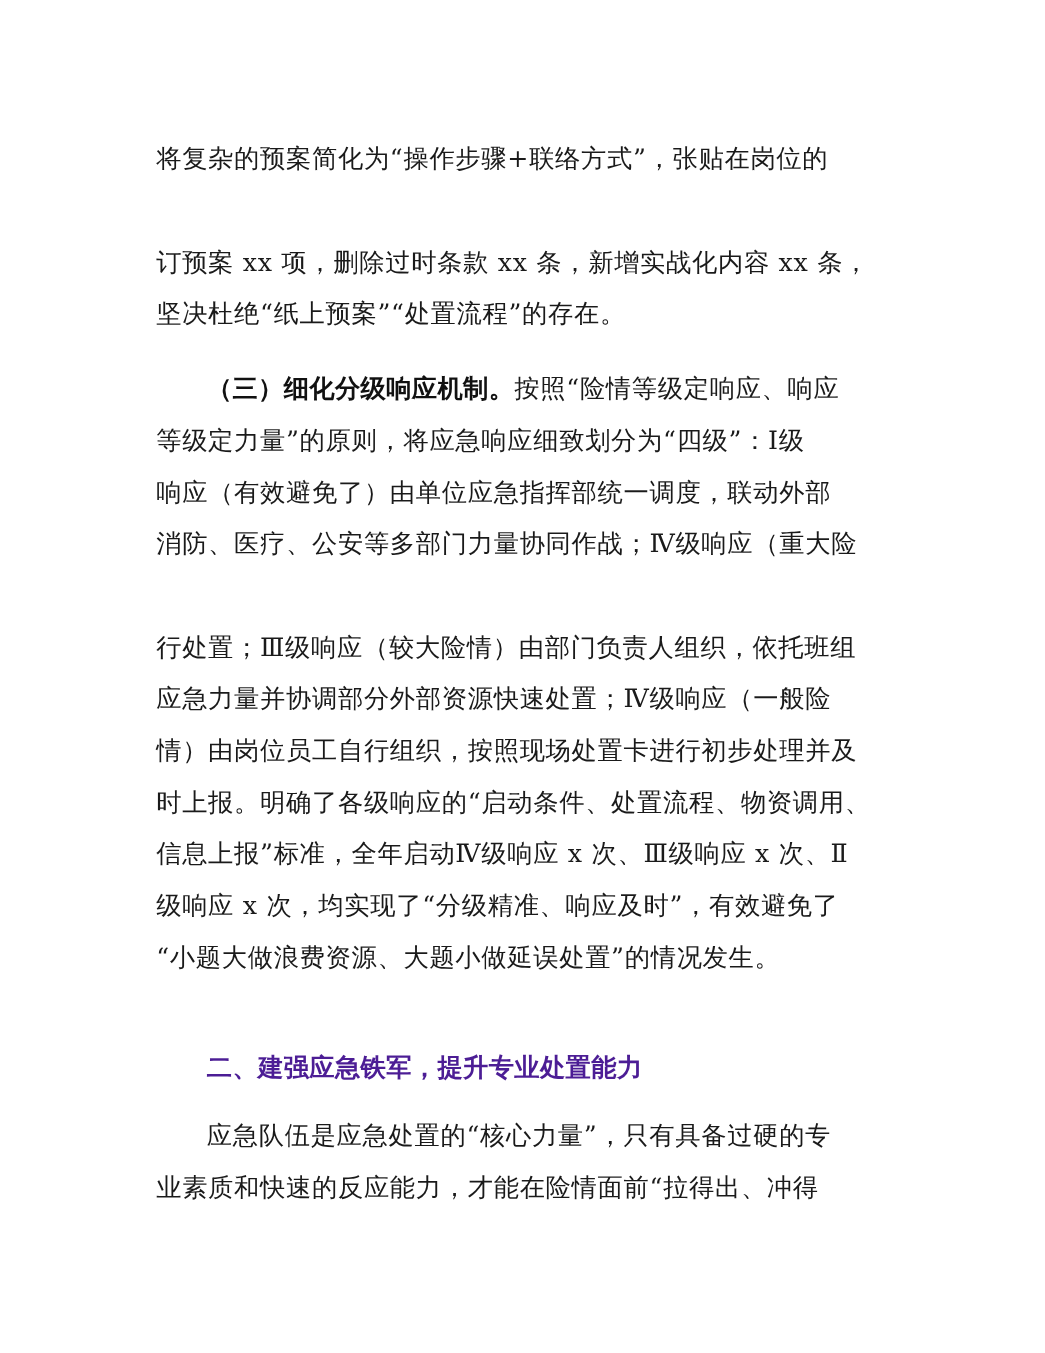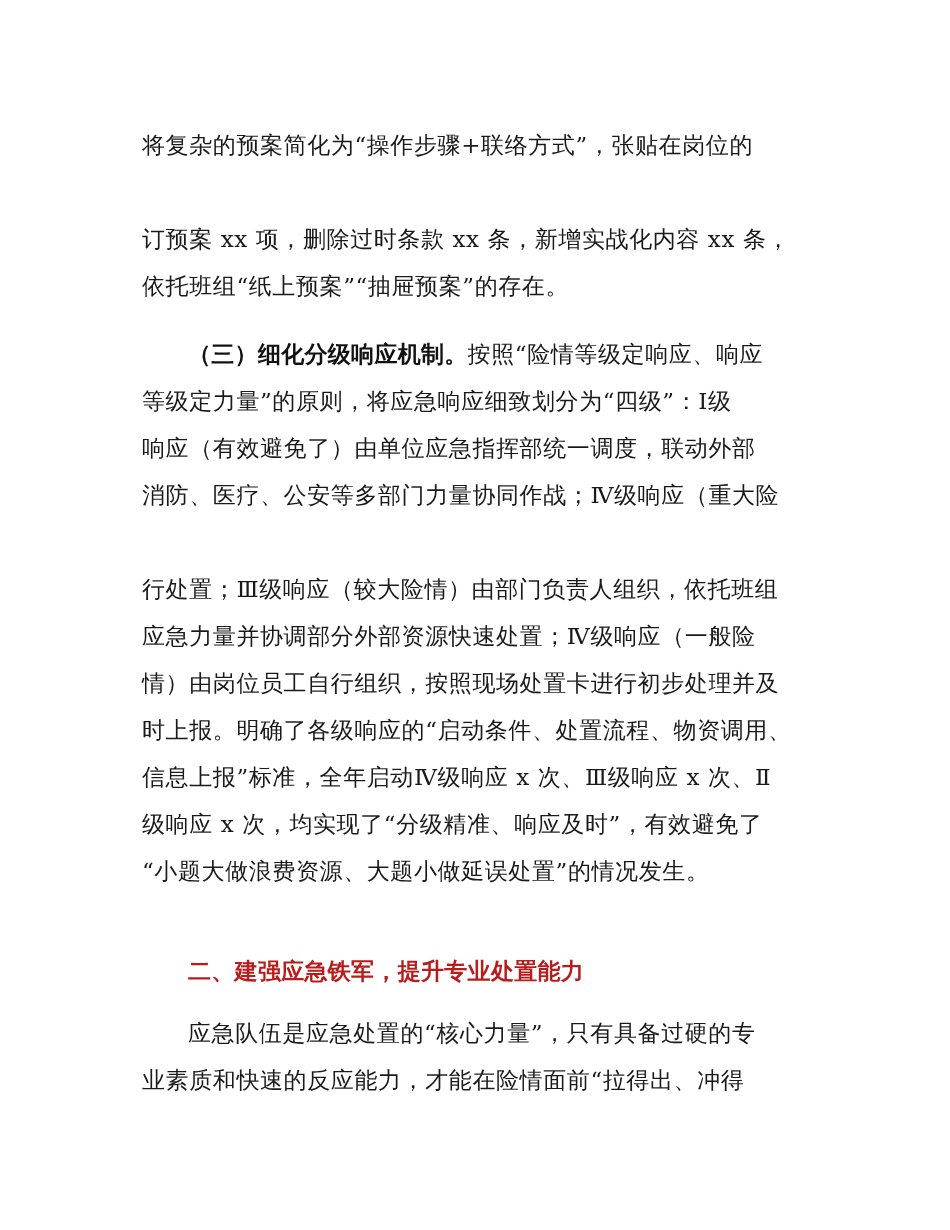--- a/index.html
+++ b/index.html
@@ -10,30 +10,30 @@
     left: 142px;
     font-family: "DejaVu Serif", "Liberation Serif", serif;
     font-size: 23px;
     line-height: 30px;
     color: #1a1a1a;
     white-space: nowrap;
     letter-spacing: 0.6px;
   }
   .indent { left: 188px; text-align: center; }
   .bold { font-family: "DejaVu Sans", "Liberation Sans", sans-serif; font-weight: bold; color: #111; letter-spacing: 0.3px; }
-  .heading { left: 188px; font-family: "DejaVu Sans", "Liberation Sans", sans-serif; font-weight: bold; color: #b91c1c; letter-spacing: 0.3px; }
+  .heading { left: 188px; font-family: "DejaVu Sans", "Liberation Sans", sans-serif; font-weight: bold; color: #4c1d95; letter-spacing: 0.3px; }
 </style>
 </head>
 <body>
 
 <div class="page">
 
   <div class="line" style="top:130px">将复杂的预案简化为“操作步骤+联络方式”，张贴在岗位的</div>
   <div class="line" style="top:224px">订预案 xx 项，删除过时条款 xx 条，新增实战化内容 xx 条，</div>
-  <div class="line" style="top:271px">依托班组“纸上预案”“抽屉预案”的存在。</div>
+  <div class="line" style="top:271px">坚决杜绝“纸上预案”“处置流程”的存在。</div>
 
   <div class="line indent" style="top:339px">
     <span class="bold">（三）细化分级响应机制。</span><span>按照“险情等级定响应、响应</span>
   </div>
   <div class="line" style="top:386px">等级定力量”的原则，将应急响应细致划分为“四级”：Ⅰ级</div>
   <div class="line" style="top:433px">响应（有效避免了）由单位应急指挥部统一调度，联动外部</div>
   <div class="line" style="top:480px">消防、医疗、公安等多部门力量协同作战；Ⅳ级响应（重大险</div>
   <div class="line" style="top:574px">行处置；Ⅲ级响应（较大险情）由部门负责人组织，依托班组</div>
   <div class="line" style="top:621px">应急力量并协调部分外部资源快速处置；Ⅳ级响应（一般险</div>
   <div class="line" style="top:668px">情）由岗位员工自行组织，按照现场处置卡进行初步处理并及</div>

